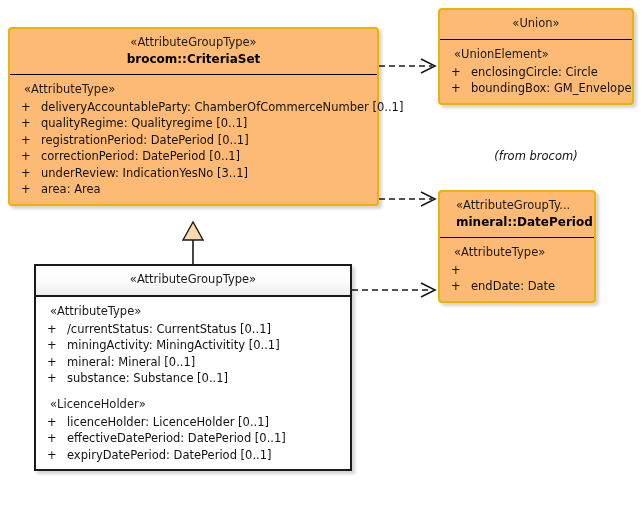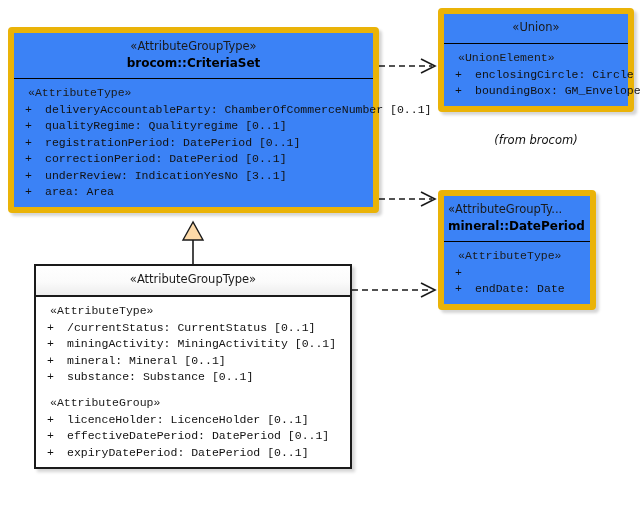--- a/index.html
+++ b/index.html
@@ -18,52 +18,51 @@
   #canvas {
     position: absolute;
     left: 0; top: 0;
     width: 642px; height: 511px;
   }
 
   
   .uml-class {
     position: absolute;
     box-sizing: border-box;
-    border: 6px solid #eab308;
-    background: #3b82f6;
+    border: 2px solid #eab308;
+    background: #fdba74;
     box-shadow: 3px 3px 3px rgba(0,0,0,0.17);
     z-index: 5;
   }
   .uml-class.rounded { border-radius: 4px; }
 
   .class-header {
     box-sizing: border-box;
     padding: 6px 6px 7px 6px;
     text-align: center;
     border-bottom: 1px solid #000000;
     line-height: 1.35;
   }
-  .class-header.left { text-align: left; padding-left: 4px; }
+  .class-header.left { text-align: left; padding-left: 16px; }
 
   .stereotype {
     font-size: 11.5px;
     color: #1a1a1a;
     white-space: nowrap;
   }
   .class-name {
     font-size: 12px;
     font-weight: bold;
     color: #000000;
     white-space: nowrap;
   }
 
   .class-body {
     box-sizing: border-box;
     padding: 5px 12px 6px 0;
-    font-family: Liberation Mono, monospace;
   }
 
   .group-label {
     font-size: 11.5px;
     color: #1a1a1a;
     padding: 2px 0 3px 14px;
     white-space: nowrap;
   }
 
   .attr-row {
@@ -186,21 +185,21 @@
         <span class="attr-vis">+</span>
         <span class="attr-text">enclosingCircle: Circle</span>
       </div>
       <div class="attr-row">
         <span class="attr-vis">+</span>
         <span class="attr-text">boundingBox: GM_Envelope</span>
       </div>
     </div>
   </div>
 
-  <div class="from-note" style="left:438px; top:133px; width:196px; text-align:center;">(from brocom)</div>
+  <div class="from-note" style="left:438px; top:149px; width:196px; text-align:center;">(from brocom)</div>
 
   <div class="uml-class rounded" style="left:438px; top:190px; width:158px;">
     <div class="class-header left">
       <div class="stereotype">«AttributeGroupTy...</div>
       <div class="class-name">mineral::DatePeriod</div>
     </div>
     <div class="class-body">
       <div class="group-label">«AttributeType»</div>
       <div class="attr-row">
         <span class="attr-vis">+</span>
@@ -229,21 +228,21 @@
       </div>
       <div class="attr-row">
         <span class="attr-vis">+</span>
         <span class="attr-text">mineral: Mineral [0..1]</span>
       </div>
       <div class="attr-row">
         <span class="attr-vis">+</span>
         <span class="attr-text">substance: Substance [0..1]</span>
       </div>
 
-      <div class="group-label" style="padding-top:10px;">«AttributeGroup»</div>
+      <div class="group-label" style="padding-top:10px;">«LicenceHolder»</div>
       <div class="attr-row">
         <span class="attr-vis">+</span>
         <span class="attr-text">licenceHolder: LicenceHolder [0..1]</span>
       </div>
       <div class="attr-row">
         <span class="attr-vis">+</span>
         <span class="attr-text">effectiveDatePeriod: DatePeriod [0..1]</span>
       </div>
       <div class="attr-row">
         <span class="attr-vis">+</span>

